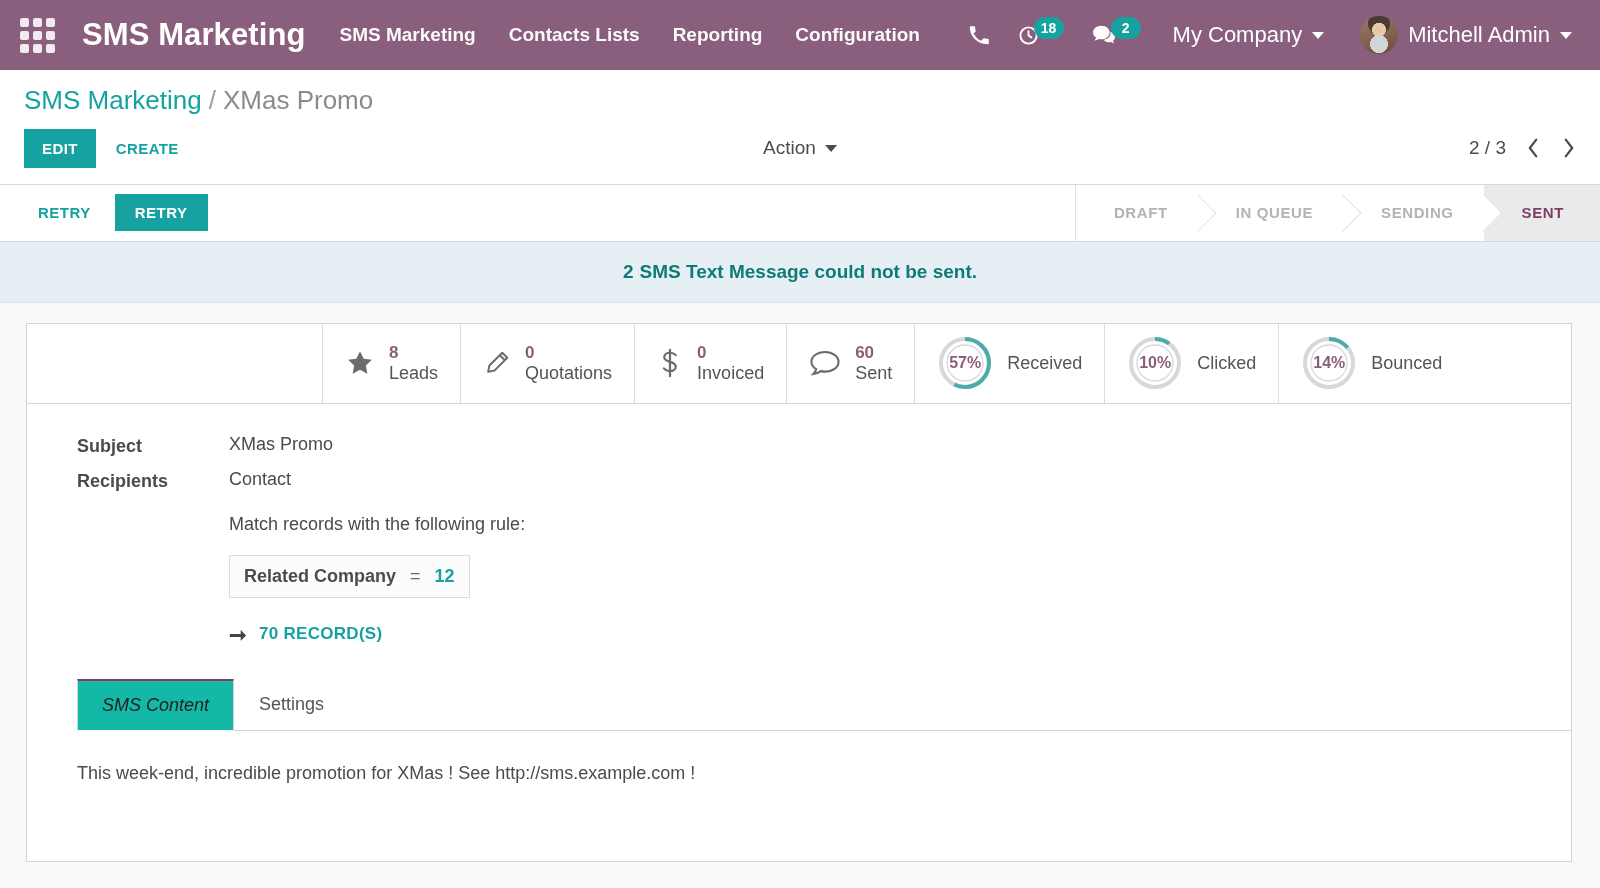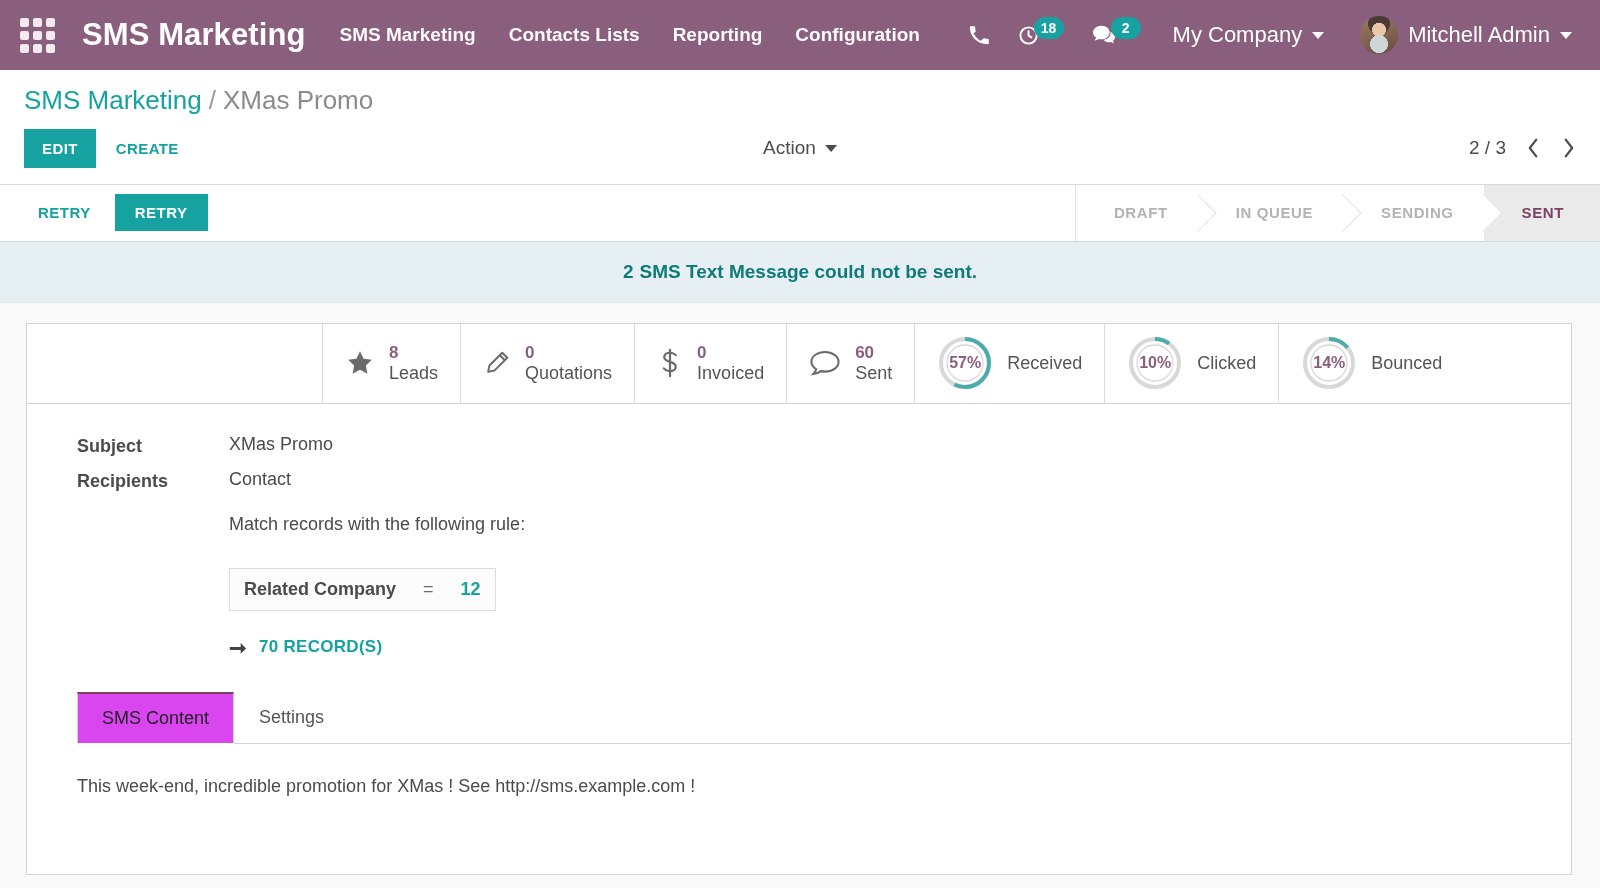--- a/index.html
+++ b/index.html
@@ -253,23 +253,23 @@
 
   
   .form { padding: 30px 50px 0 50px; }
   .field-row { display: flex; margin-bottom: 12px; }
   .field-label {
     width: 152px; flex: none;
     font-size: 18px; font-weight: bold; color: #4b4b4b;
     padding-top: 2px;
   }
   .field-value { font-size: 18px; color: #4b4b4b; }
-  .sub-line { font-size: 18px; color: #4b4b4b; margin: 24px 0 15px 0; }
+  .sub-line { font-size: 18px; color: #4b4b4b; margin: 24px 0 2px 0; }
   .rule-chip {
-    display: inline-flex; align-items: center; gap: 27px;
+    display: inline-flex; align-items: center; gap: 14px;
     border: 1px solid #dcdcdc;
     background: #fcfcfc;
     padding: 10px 14px;
     margin-top: 18px;
     font-size: 18px;
     justify-content: flex-end;
   }
   .rule-field { font-weight: bold; color: #4b4b4b; }
   .rule-op { color: #6b6b6b; }
   .rule-val { color: #17a2a2; font-weight: bold; }
@@ -293,24 +293,25 @@
     padding: 14px 24px;
     font-size: 18px;
     color: #555;
     cursor: pointer;
     border: 1px solid transparent;
     margin-bottom: -1px;
     background: transparent;
   }
   .tab.active {
     color: #222;
-    background: #d946ef;
+    background: #14b8a6;
     border: 1px solid #d4d4d8;
     border-top: 2px solid #7c3f63;
     border-bottom-color: #fff;
+    font-style: italic;
   }
   .tab-body {
     padding: 32px 50px 60px 50px;
     font-size: 18px;
     color: #4b4b4b;
     min-height: 130px;
   }
 </style>
 </head>
 <body>

